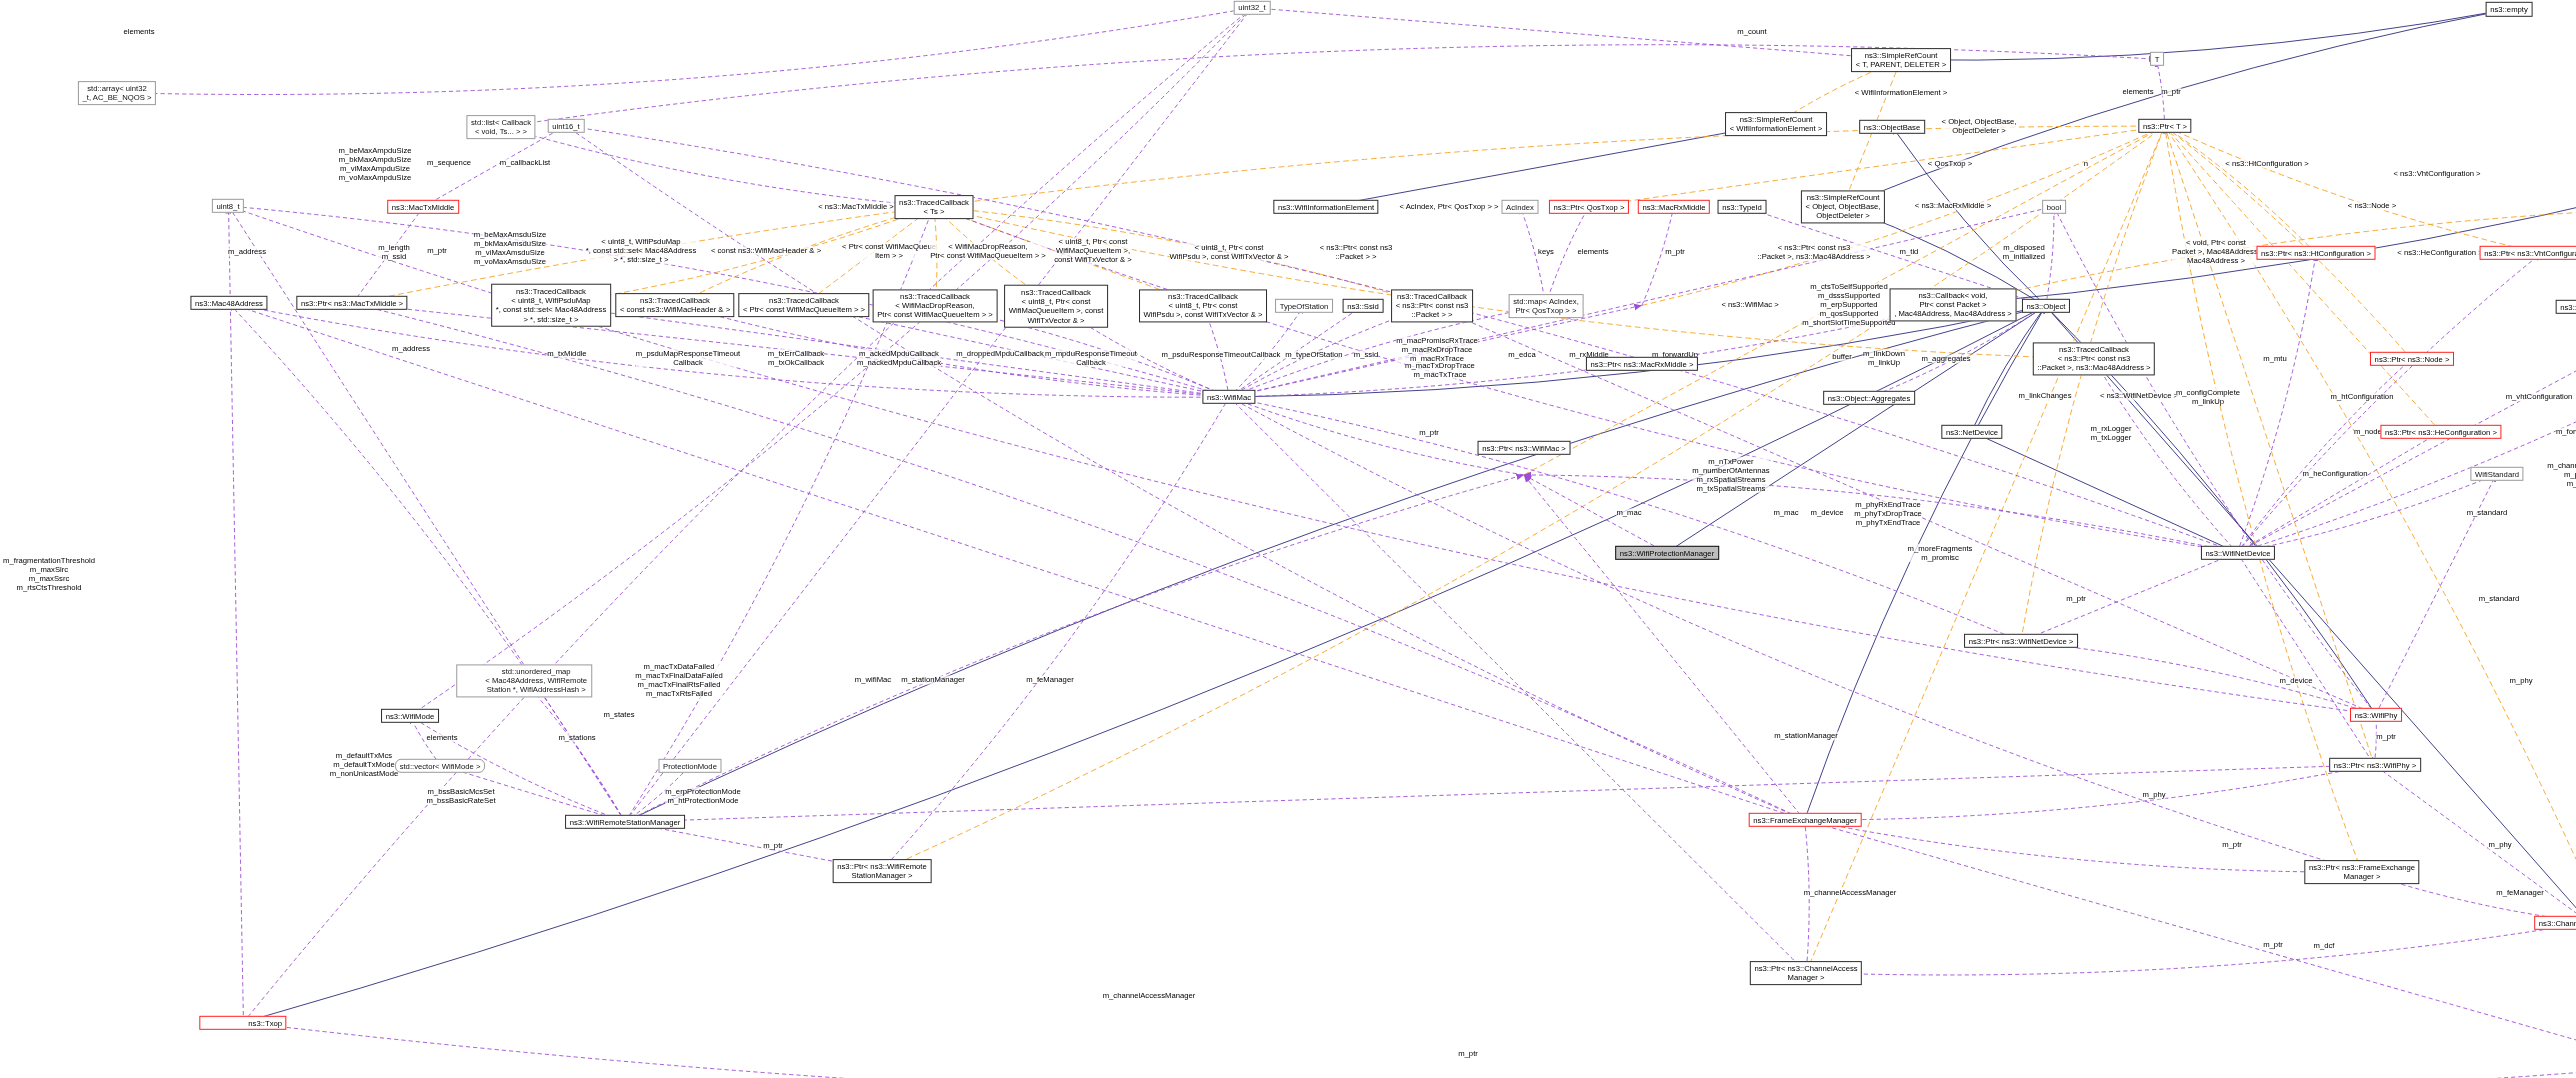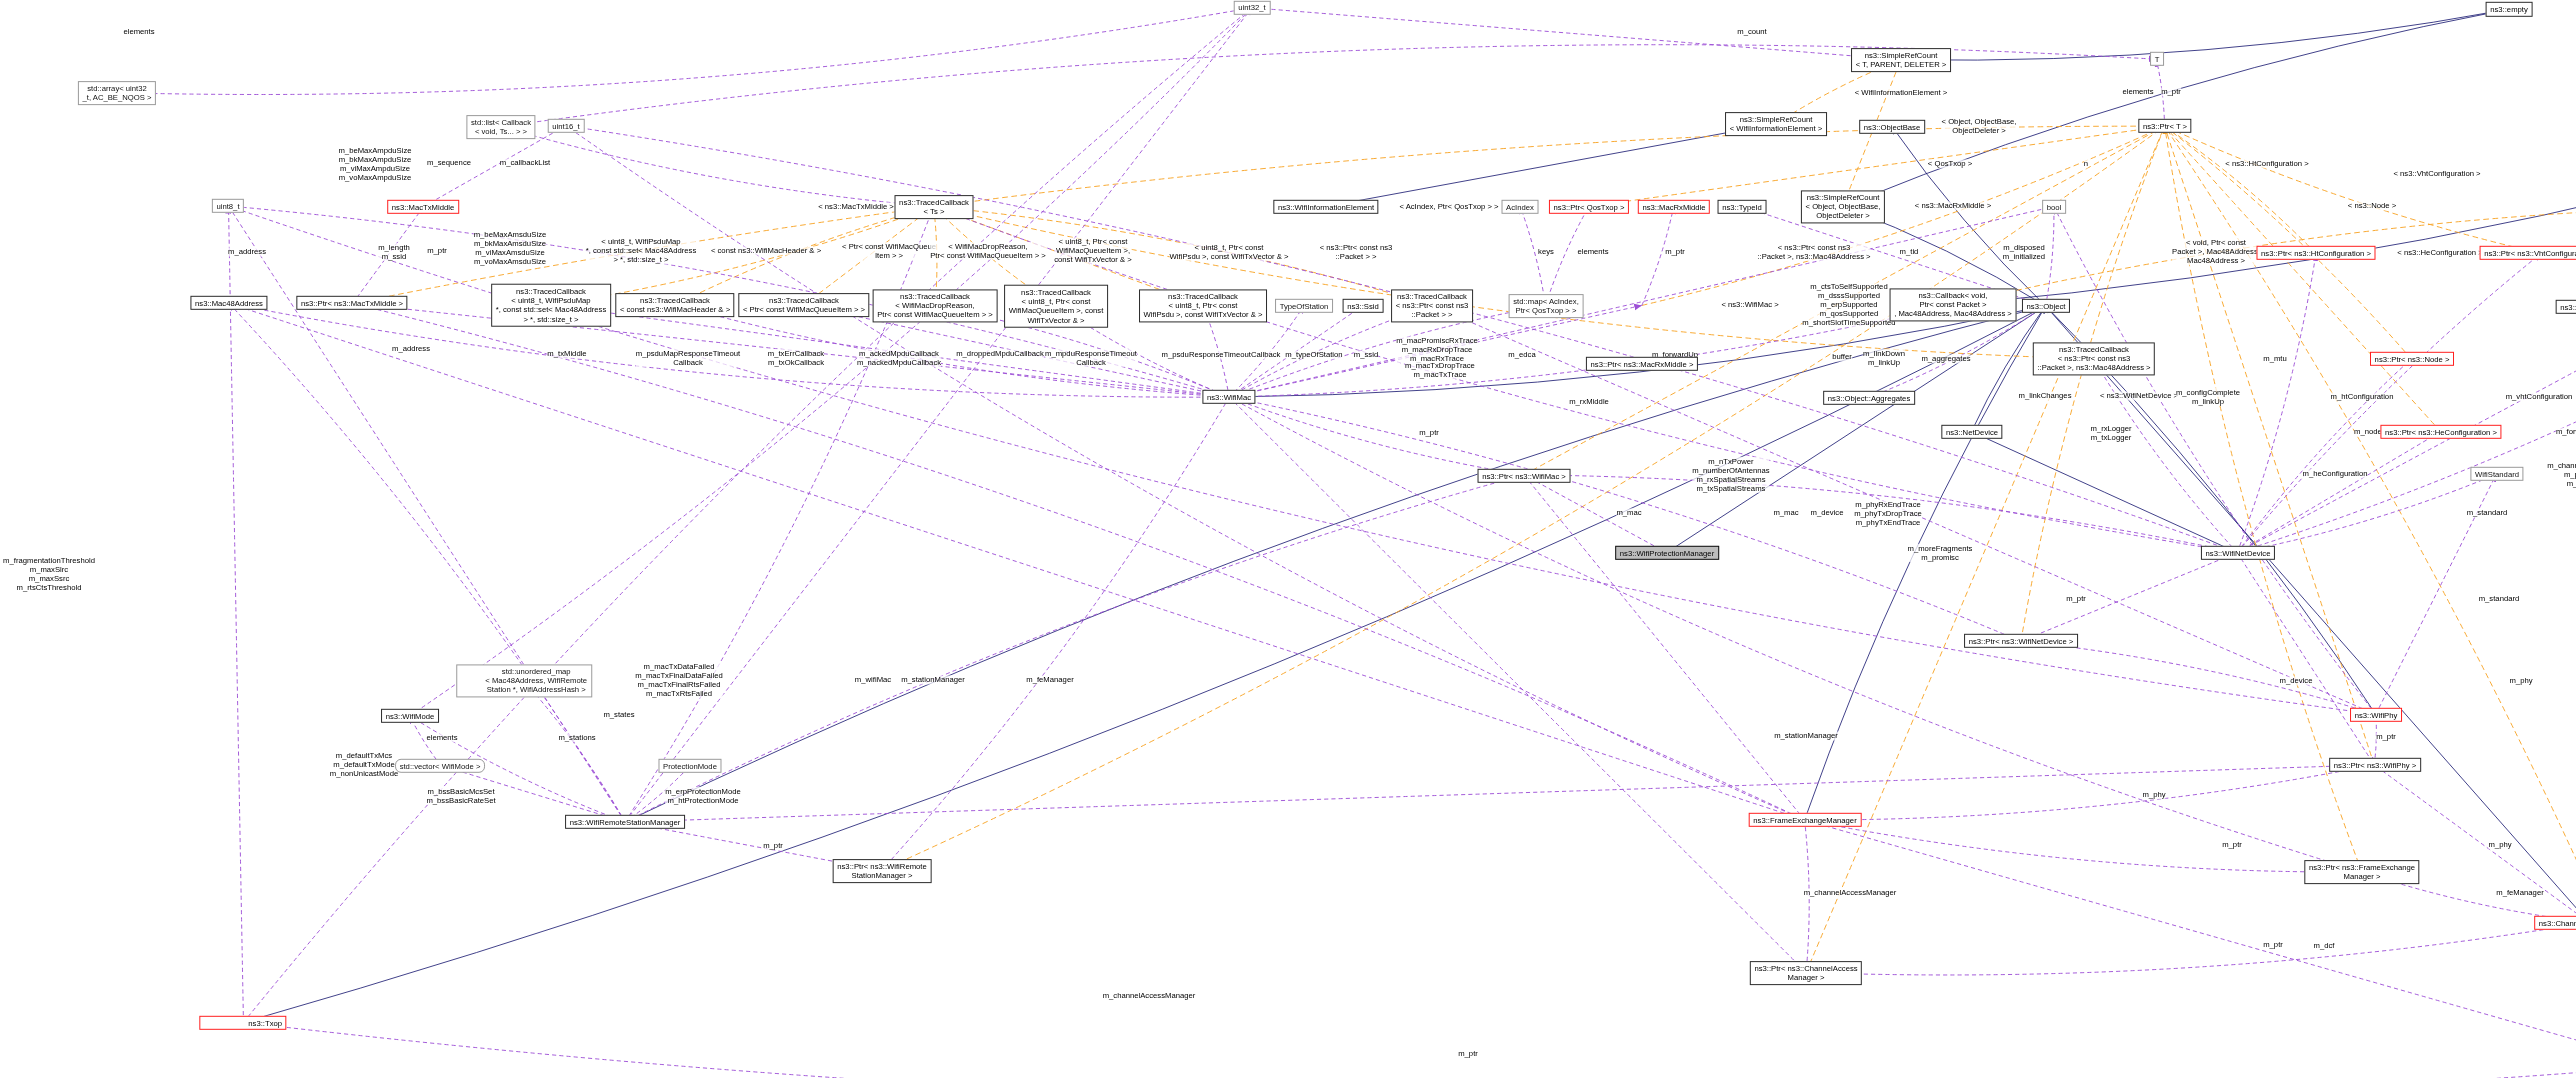--- a/index.html
+++ b/index.html
@@ -235,21 +235,21 @@
     <div class="elabel" style="left: 1000px; top: 354px;">m_droppedMpduCallback</div>
     <div class="elabel" style="left: 1091px; top: 358px;">m_mpduResponseTimeout
 Callback</div>
     <div class="elabel" style="left: 1221px; top: 355px;">m_psduResponseTimeoutCallback</div>
     <div class="elabel" style="left: 1314px; top: 355px;">m_typeOfStation</div>
     <div class="elabel" style="left: 1366px; top: 355px;">m_ssid</div>
     <div class="elabel" style="left: 1437px; top: 350px;">m_macPromiscRxTrace
 m_macRxDropTrace
 m_macRxTrace</div>
     <div class="elabel" style="left: 1522px; top: 355px;">m_edca</div>
-    <div class="elabel" style="left: 1589px; top: 355px; margin-top: 47px;">m_rxMiddle</div>
+    <div class="elabel" style="left: 1589px; top: 355px;">m_rxMiddle</div>
     <div class="elabel" style="left: 1675px; top: 355px;">m_forwardUp</div>
     <div class="elabel" style="left: 1842px; top: 357px;">buffer</div>
     <div class="elabel" style="left: 1884px; top: 358px;">m_linkDown
 m_linkUp</div>
     <div class="elabel" style="left: 1946px; top: 359px;">m_aggregates</div>
     <div class="elabel" style="left: 1440px; top: 370px;">m_macTxDropTrace
 m_macTxTrace</div>
     <div class="elabel" style="left: 2275px; top: 359px;">m_mtu</div>
     <div class="elabel" style="left: 2045px; top: 396px;">m_linkChanges</div>
     <div class="elabel" style="left: 2139px; top: 396px;">&lt; ns3::WifiNetDevice &gt;</div>
@@ -379,21 +379,21 @@
     <div class="node" style="left: 2046px; top: 306px;">ns3::Object</div>
     <div class="node" style="left: 2597px; top: 307px;">ns3::Callback&lt; void &gt;</div>
     <div class="node" style="left: 2094px; top: 359px;">ns3::TracedCallback
 &lt; ns3::Ptr&lt; const ns3
 ::Packet &gt;, ns3::Mac48Address &gt;</div>
     <div class="node red" style="left: 2412px; top: 359px;">ns3::Ptr&lt; ns3::Node &gt;</div>
     <div class="node" style="left: 1229px; top: 397px;">ns3::WifiMac</div>
     <div class="node" style="left: 1869px; top: 398px;">ns3::Object::Aggregates</div>
     <div class="node" style="left: 1972px; top: 432px;">ns3::NetDevice</div>
     <div class="node red" style="left: 2441px; top: 432px;">ns3::Ptr&lt; ns3::HeConfiguration &gt;</div>
-    <div class="node" style="left: 1524px; top: 476px;">ns3::Ptr&lt; ns3::WifiMac &gt;</div>
+    <div class="node" style="left: 1524px; top: 448px;">ns3::Ptr&lt; ns3::WifiMac &gt;</div>
     <div class="node muted" style="left: 2497px; top: 474px;">WifiStandard</div>
     <div class="node subject" style="left: 1667px; top: 553px;">ns3::WifiProtectionManager</div>
     <div class="node" style="left: 2238px; top: 553px;">ns3::WifiNetDevice</div>
     <div class="node" style="left: 2021px; top: 641px;">ns3::Ptr&lt; ns3::WifiNetDevice &gt;</div>
     <div class="node muted" style="left: 524px; top: 681px; padding-left: 28px;">std::unordered_map
 &lt; Mac48Address, WifiRemote
 Station *, WifiAddressHash &gt;</div>
     <div class="node" style="left: 410px; top: 716px;">ns3::WifiMode</div>
     <div class="node red" style="left: 2376px; top: 715px;">ns3::WifiPhy</div>
     <div class="node muted" style="left: 440px; top: 766px; border-radius: 6px;">std::vector&lt; WifiMode &gt;</div>

